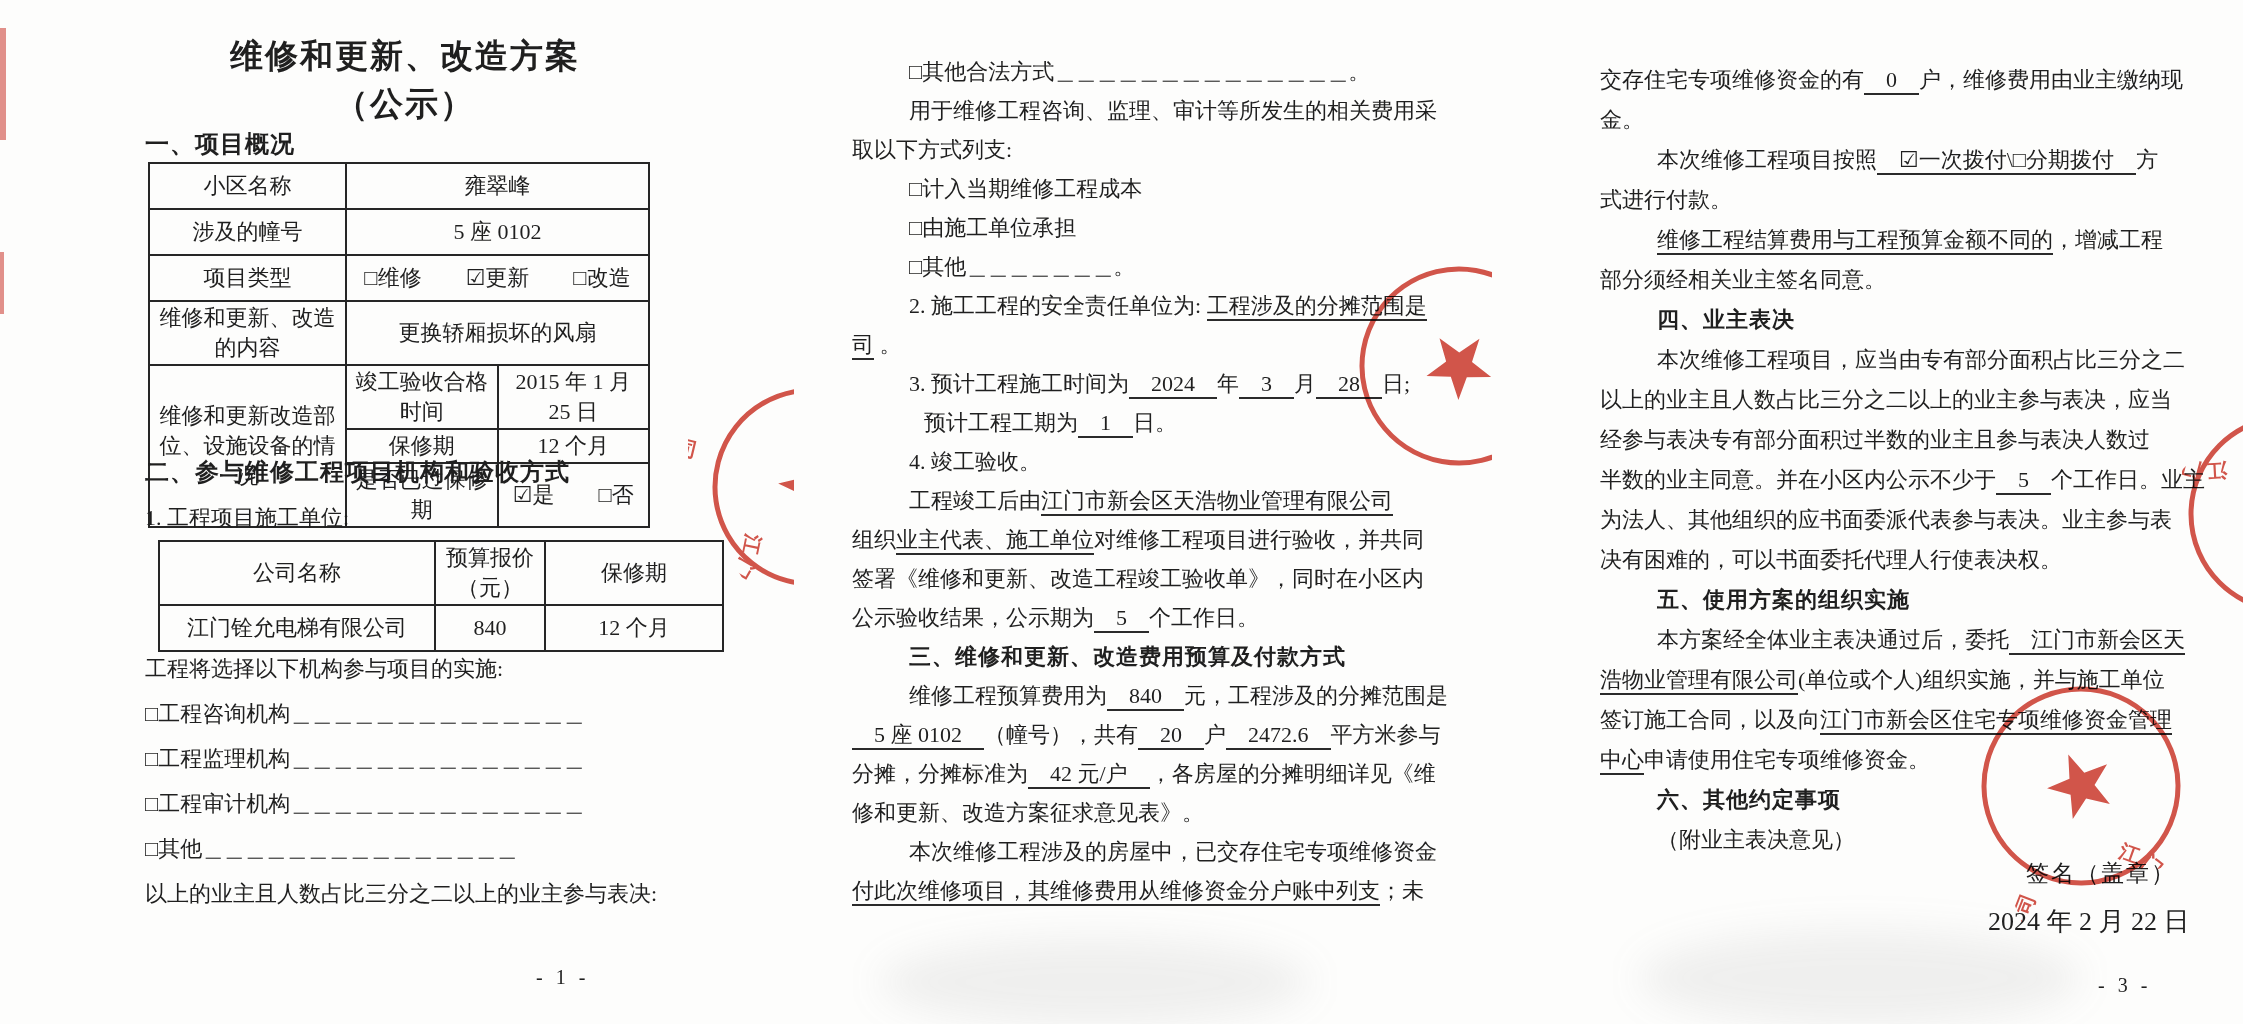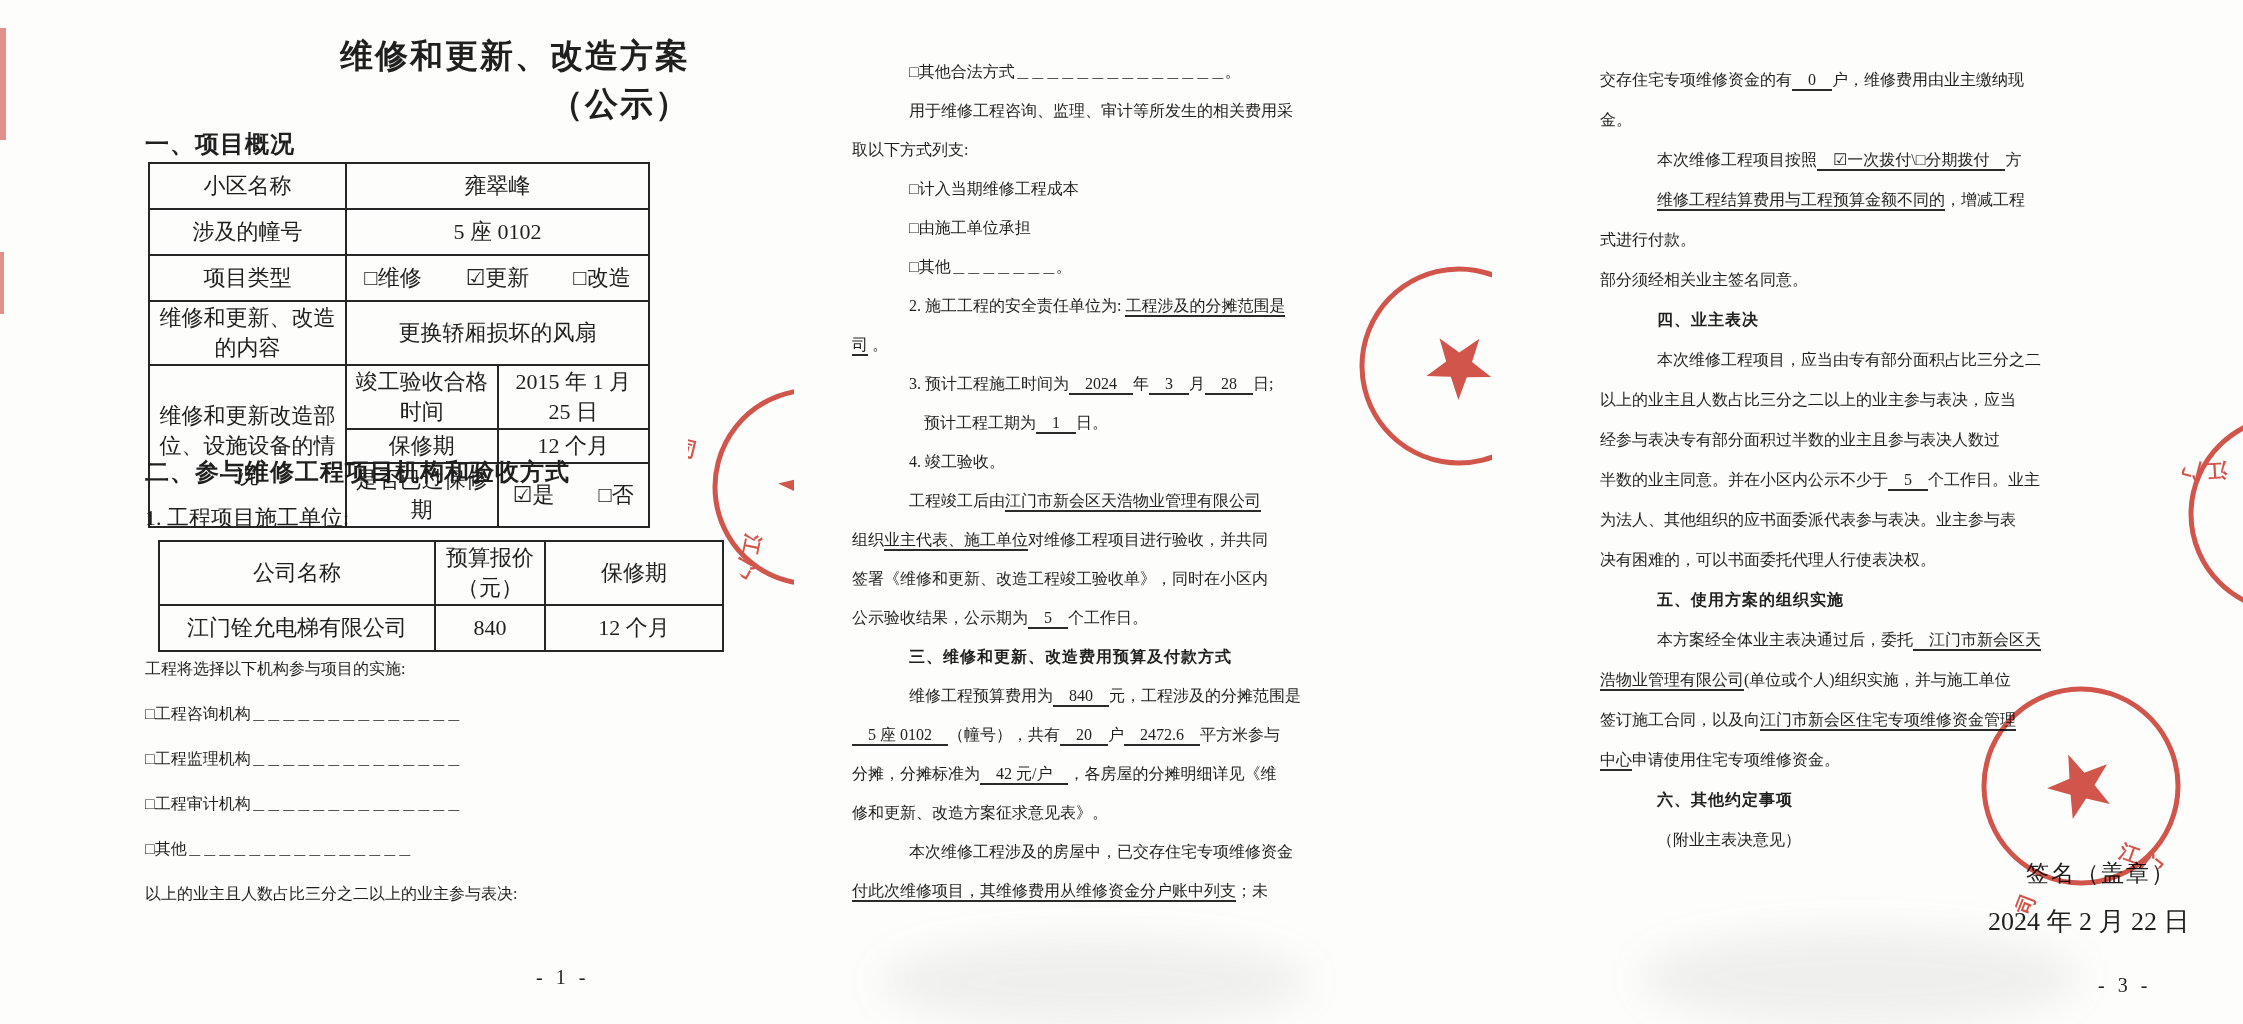--- a/index.html
+++ b/index.html
@@ -8,28 +8,28 @@
     background:#fdfdfc;color:#1f1f1f;
     font-family:"Liberation Serif","DejaVu Serif",serif;
   }
   .abs{position:absolute}
   
   .lines{position:absolute;white-space:nowrap}
   .line{display:block}
   .lh45 .line{height:45px;line-height:45px}
   .lh39 .line{height:39px;line-height:39px}
   .lh40 .line{height:40px;line-height:40px}
-  .lines{font-size:16px}
+  .lines{font-size:22px}
   .line.ind{padding-left:57px}
   .line.ind2{padding-left:72px}
   .line.b{font-weight:700;font-family:"Liberation Sans","DejaVu Sans",sans-serif;letter-spacing:1px}
   .u{border-bottom:2px solid #2b2b2b;padding-bottom:1px}
   .blank{letter-spacing:-1px}
   
-  .doc-title{left:120px;width:570px;text-align:right;font-weight:700;
+  .doc-title{left:120px;width:570px;text-align:center;font-weight:700;
     font-family:"Liberation Sans","DejaVu Sans",sans-serif;font-size:33px;letter-spacing:2px}
   #title-line1{top:34px}
   #title-line2{top:82px}
   .sec-h{font-weight:700;font-family:"Liberation Sans","DejaVu Sans",sans-serif;font-size:24px;letter-spacing:1px}
   #heading-overview{left:145px;top:128px}
   #heading-participants{left:145px;top:456px}
   #sub-construction{left:145px;top:503px;font-size:22px}
   table{border-collapse:collapse;table-layout:fixed}
   td,th{border:2px solid #262626;text-align:center;vertical-align:middle;
     font-size:22px;font-weight:400;padding:1px 4px;overflow:hidden}
@@ -152,22 +152,22 @@
     <div class="line"><span>分摊，分摊标准为</span><span class="u">　42 元/户　</span><span>，各房屋的分摊明细详见《维</span></div>
     <div class="line"><span>修和更新、改造方案征求意见表》。</span></div>
     <div class="line ind"><span>本次维修工程涉及的房屋中，已交存住宅专项维修资金</span></div>
     <div class="line"><span class="u">付此次维修项目，其维修费用从维修资金分户账中列支</span><span>；未</span></div>
   </div>
 
 <div class="lines lh40" style="left:1600px;top:60px;width:643px">
     <div class="line"><span>交存住宅专项维修资金的有</span><span class="u">　0　</span><span>户，维修费用由业主缴纳现</span></div>
     <div class="line"><span>金。</span></div>
     <div class="line ind"><span>本次维修工程项目按照</span><span class="u">　☑一次拨付\□分期拨付　</span><span>方</span></div>
+    <div class="line"><span>式进行付款。</span></div>
     <div class="line ind"><span class="u">维修工程结算费用与工程预算金额不同的</span><span>，增减工程</span></div>
-    <div class="line"><span>式进行付款。</span></div>
     <div class="line"><span>部分须经相关业主签名同意。</span></div>
     <div class="line ind b"><span>四、业主表决</span></div>
     <div class="line ind"><span>本次维修工程项目，应当由专有部分面积占比三分之二</span></div>
     <div class="line"><span>以上的业主且人数占比三分之二以上的业主参与表决，应当</span></div>
     <div class="line"><span>经参与表决专有部分面积过半数的业主且参与表决人数过</span></div>
     <div class="line"><span>半数的业主同意。并在小区内公示不少于</span><span class="u">　5　</span><span>个工作日。业主</span></div>
     <div class="line"><span>为法人、其他组织的应书面委派代表参与表决。业主参与表</span></div>
     <div class="line"><span>决有困难的，可以书面委托代理人行使表决权。</span></div>
     <div class="line ind b"><span>五、使用方案的组织实施</span></div>
     <div class="line ind"><span>本方案经全体业主表决通过后，委托</span><span class="u">　江门市新会区天</span></div>

